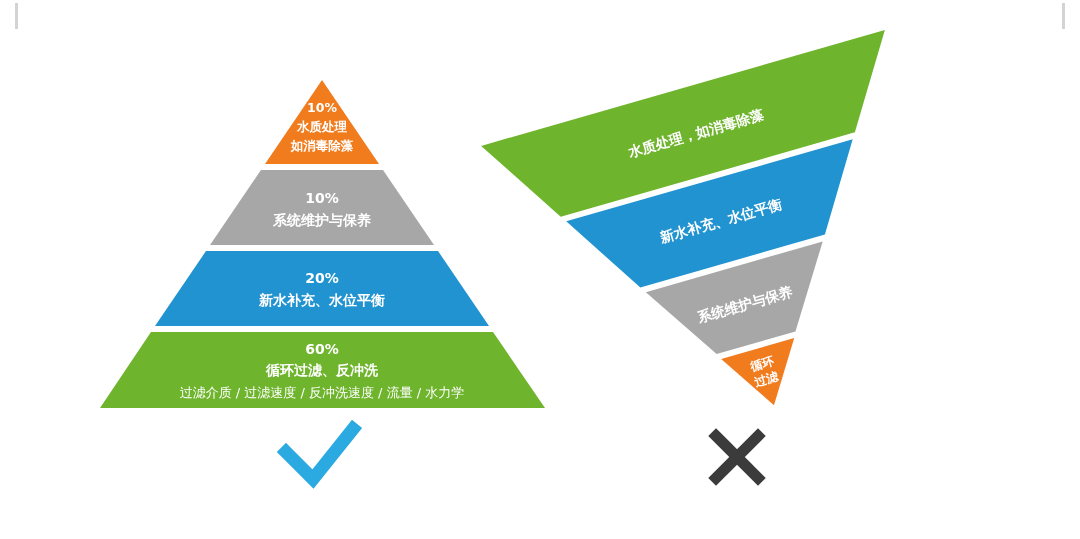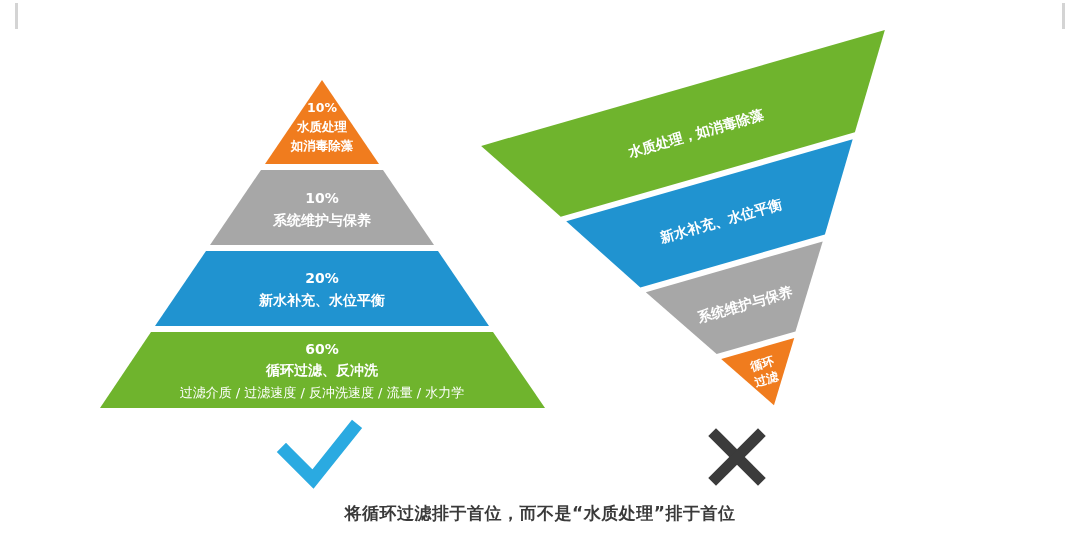--- a/index.html
+++ b/index.html
@@ -86,14 +86,13 @@
     </g>
 
     <path d="M286 452 L313 479 L353 429" fill="none" stroke-width="13" stroke-linecap="square" stroke-linejoin="miter" stroke="#2aaae1"></path>
 
     <g stroke-width="11" stroke-linecap="square">
       <line x1="716" y1="436" x2="758" y2="478" stroke="#3b3b3b"></line>
       <line x1="758" y1="436" x2="716" y2="478" stroke="#3b3b3b"></line>
     </g>
   </svg>
 
-  <div class="caption">将循环过滤排于首位，而不是“水质处理”排于首位</div>
 </div>
 
 </body></html>

